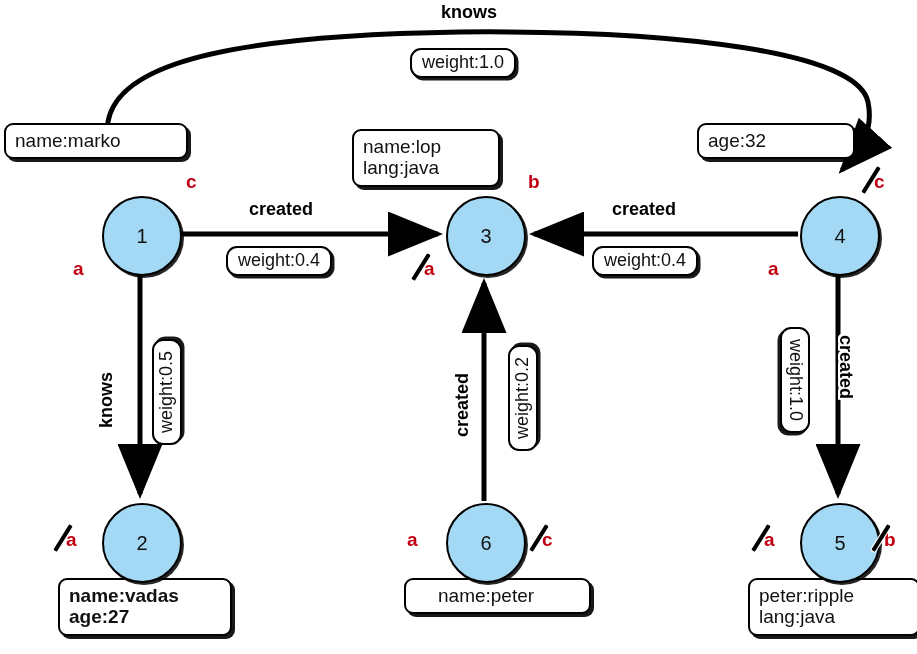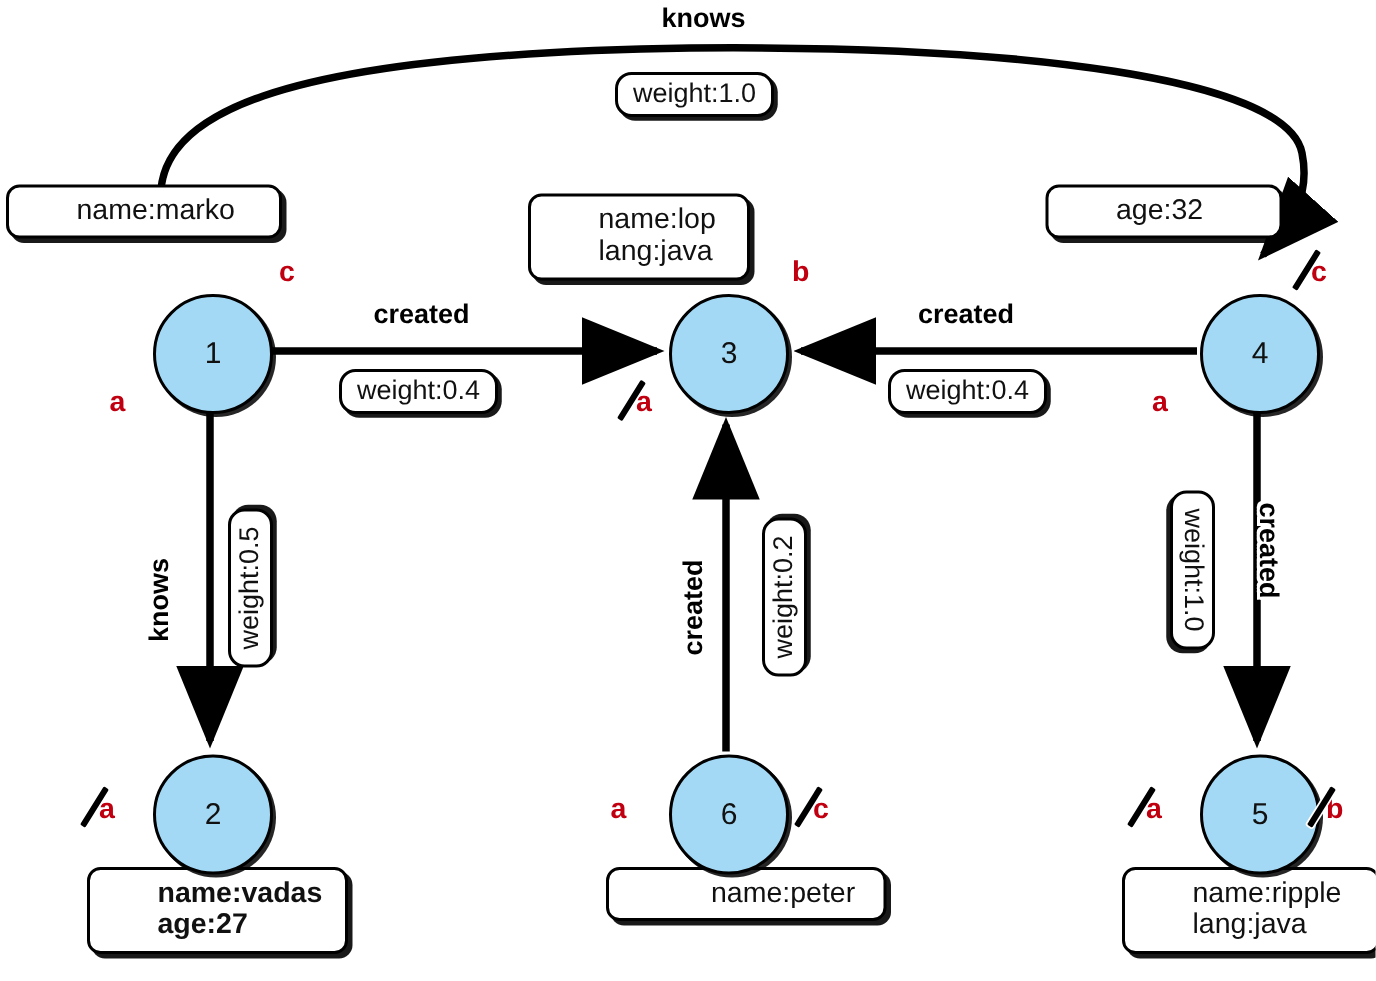--- a/index.html
+++ b/index.html
@@ -16,21 +16,21 @@
     font-size:20px;color:#111;z-index:6;
   }
 
   
   .propbox{
     position:absolute;background:#fff;border:2.5px solid #000;border-radius:9px;
     box-shadow:3px 3px 0 rgba(0,0,0,0.9);
     padding:5px 9px 6px 9px;font-size:19px;line-height:1.12;color:#111;
     white-space:nowrap;z-index:5;
   }
-  .propbox div{pointer-events:none;margin-left:36px;}
+  .propbox div{pointer-events:none;}
 
   
   .weightbox{
     position:absolute;background:#fff;border:2.2px solid #000;border-radius:11px;
     box-shadow:2.5px 2.5px 0 rgba(0,0,0,0.9);
     padding:2px 10px 3px 10px;font-size:18px;color:#111;white-space:nowrap;z-index:7;
   }
   .weightbox.rot-ccw{transform:rotate(-90deg);transform-origin:left top;}
   .weightbox.rot-cw{transform:rotate(90deg);transform-origin:left top;}
 
@@ -114,21 +114,21 @@
   <div class="propbox" style="left:58px; top:578px; width:152px;font-weight:bold;">
     <div>name:vadas</div>
     <div>age:27</div>
   </div>
 
   <div class="propbox" style="left:404px; top:578px; width:142px;padding-left:32px;">
     <div>name:peter</div>
   </div>
 
   <div class="propbox" style="left:748px; top:578px; width:150px;">
-    <div>name:ripple</div>
+    <div>peter:ripple</div>
     <div>lang:java</div>
   </div>
 
   <div class="vertex" style="left:102px; top:196px;">
     <span>1</span>
   </div>
   <div class="vertex" style="left:446px; top:196px;">
     <span>3</span>
   </div>
   <div class="vertex" style="left:800px; top:196px;">

